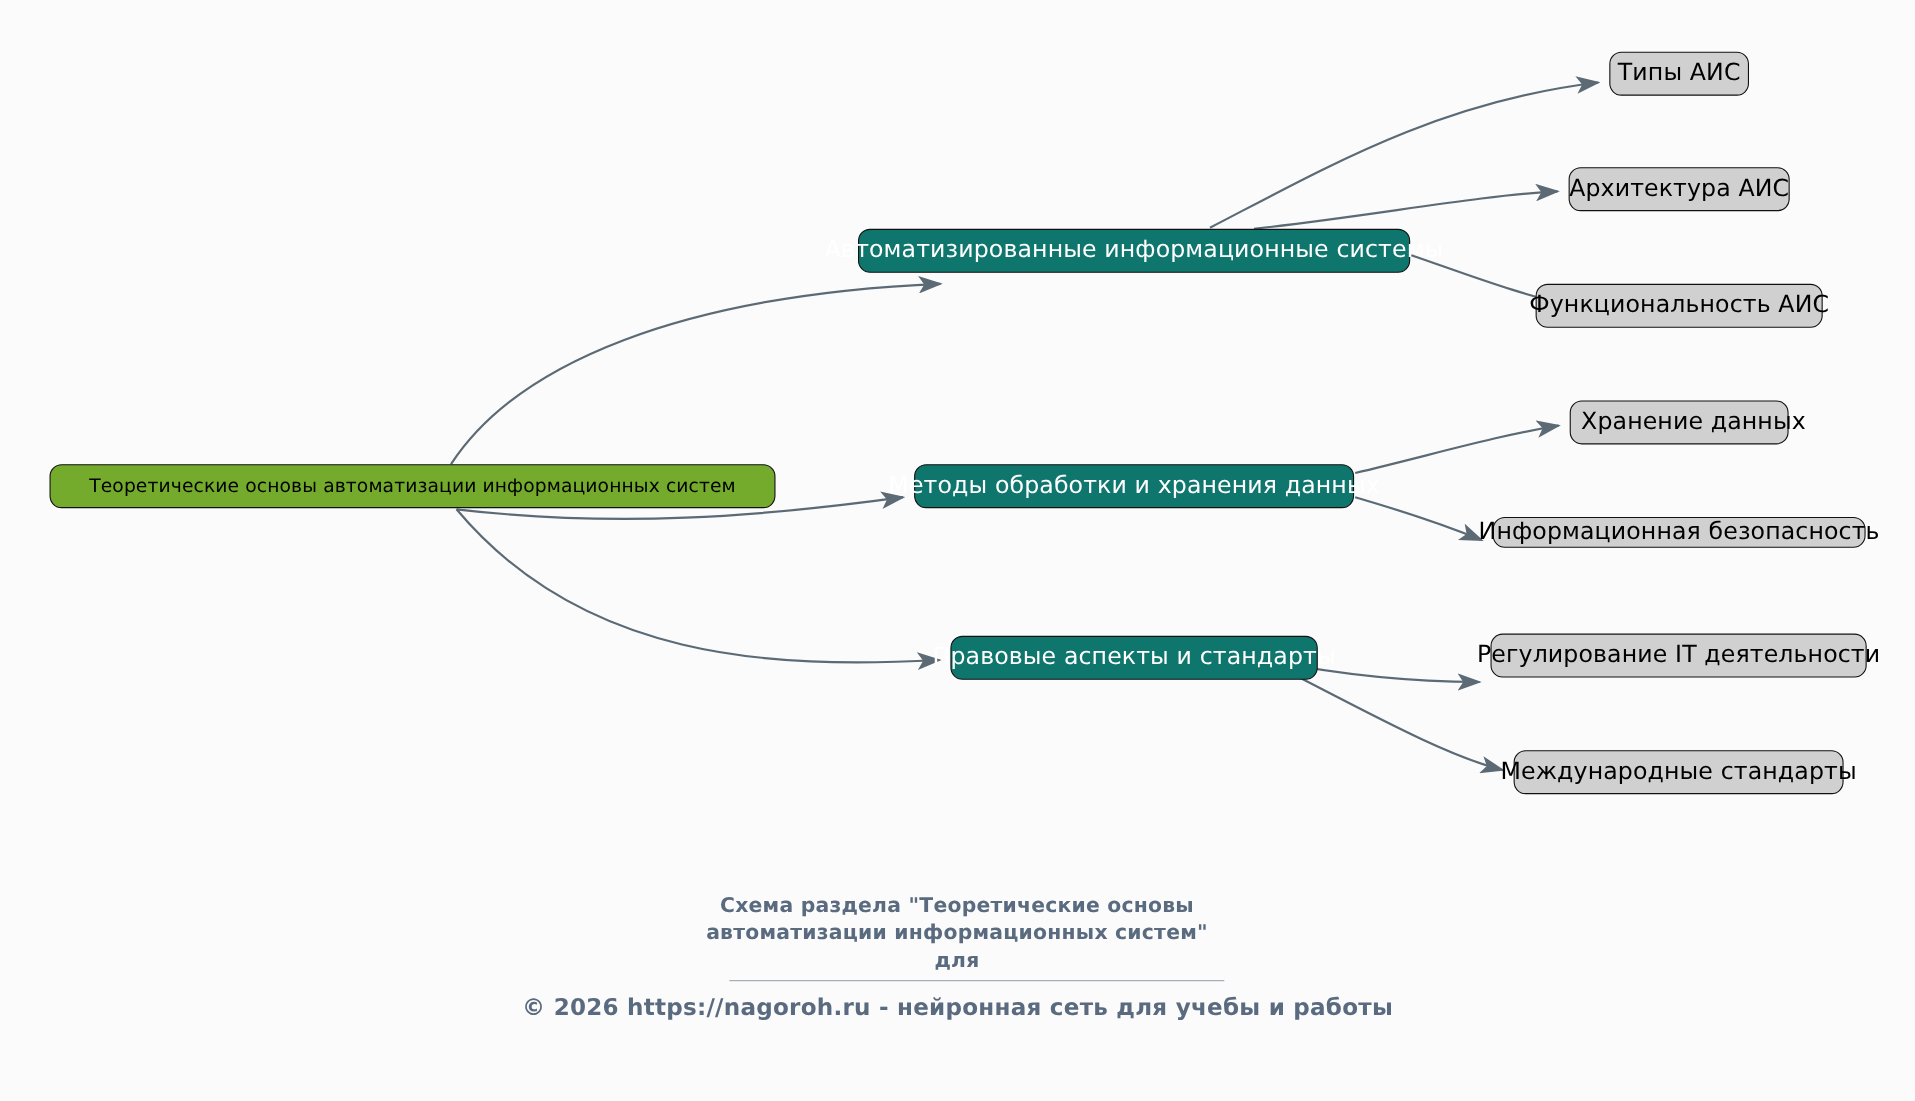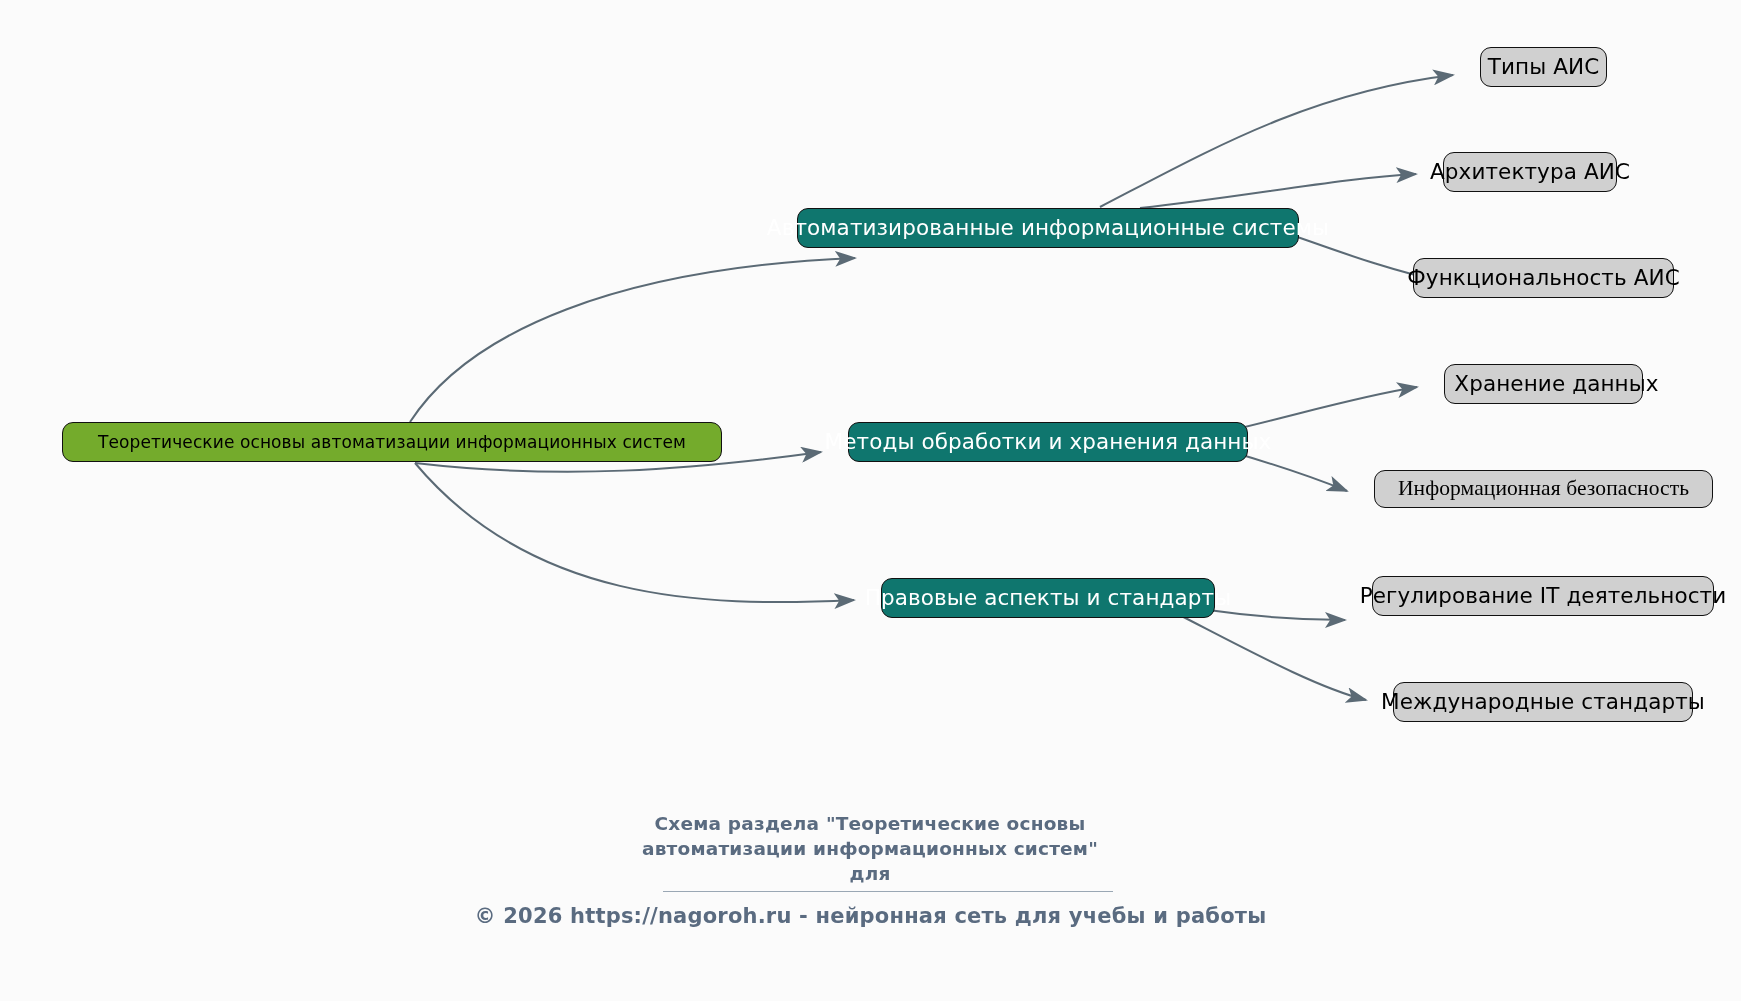--- a/index.html
+++ b/index.html
@@ -34,21 +34,20 @@
     position: absolute;
     box-sizing: border-box;
     display: flex;
     align-items: center;
     justify-content: center;
     border-radius: 11px;
     border: 1.4px solid #111111;
     white-space: nowrap;
     line-height: 1;
     letter-spacing: 0.1px;
-    margin-left: 17px;
   }
 
   .node-root {
     background: #74ab2c;
     color: #000000;
     font-size: 17px;
   }
 
   .node-branch {
     background: #0f766e;
@@ -122,30 +121,30 @@
       </div>
       <div class="node node-branch" style="left: 831px; top: 422px; width: 400px; height: 40px;">
         <span>Методы обработки и хранения данных</span>
       </div>
       <div class="node node-branch" style="left: 864px; top: 578px; width: 334px; height: 40px;">
         <span>Правовые аспекты и стандарты</span>
       </div>
       <div class="node node-leaf" style="left: 1463px; top: 47px; width: 127px; height: 40px;">
         <span>Типы АИС</span>
       </div>
-      <div class="node node-leaf" style="left: 1426px; top: 152px; width: 174px; height: 40px;">
+      <div class="node node-leaf" style="left: 1426px; top: 152px; width: 201px; height: 40px;">
         <span>Архитектура АИС</span>
       </div>
       <div class="node node-leaf" style="left: 1396px; top: 258px; width: 261px; height: 40px;">
         <span>Функциональность АИС</span>
       </div>
       <div class="node node-leaf" style="left: 1427px; top: 364px; width: 199px; height: 40px; padding-left: 26px;">
         <span>Хранение данных</span>
       </div>
-      <div class="node node-leaf" style="left: 1357px; top: 470px; width: 339px; height: 38px; font-family: Liberation Serif, serif;">
+      <div class="node node-leaf" style="left: 1357px; top: 470px; width: 339px; height: 28px;">
         <span>Информационная безопасность</span>
       </div>
       <div class="node node-leaf" style="left: 1355px; top: 576px; width: 342px; height: 40px;">
         <span>Регулирование IT деятельности</span>
       </div>
       <div class="node node-leaf" style="left: 1376px; top: 682px; width: 300px; height: 40px;">
         <span>Международные стандарты</span>
       </div>
     </div>
 

